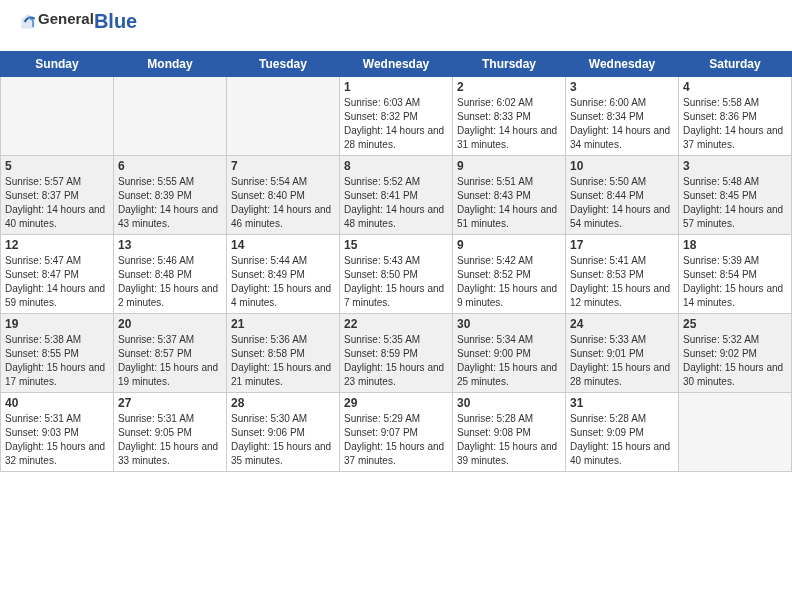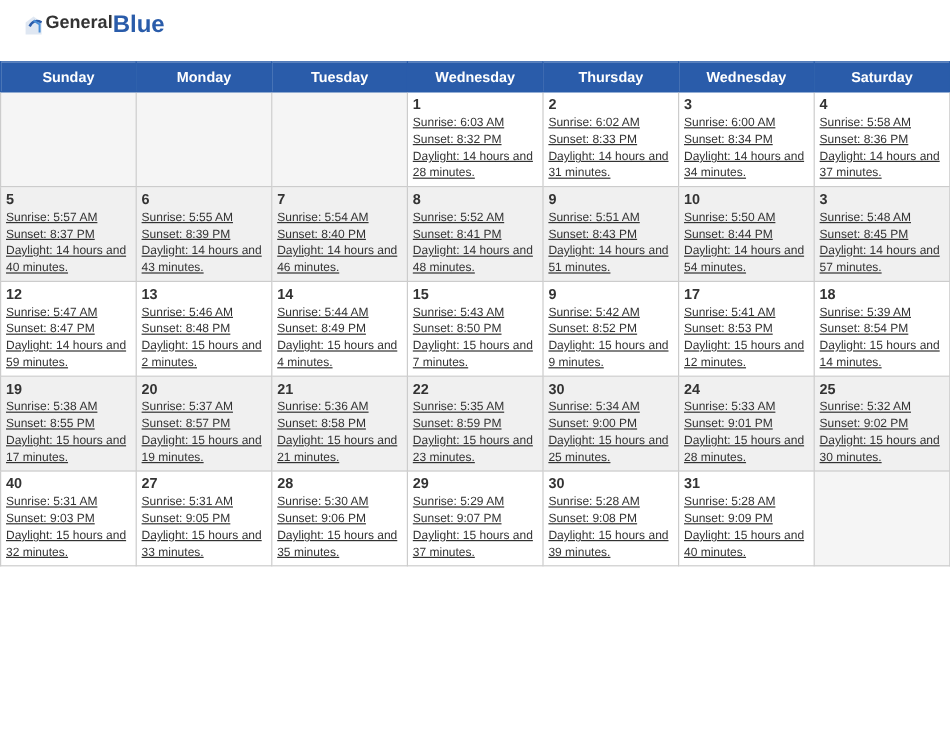--- a/index.html
+++ b/index.html
@@ -22,21 +22,21 @@
     .calendar { width: 100%; border-collapse: collapse; margin-top: 12px; }
     
     .day-header { background: #2a5caa; color: #fff; text-align: center; font-size: 12px; font-weight: bold; padding: 5px 2px; border: 1px solid #2a5caa; }
     
     .cal-cell { vertical-align: top; border: 1px solid #ccc; padding: 3px 4px; font-size: 10px; color: #333; width: 113px; min-height: 80px; background: #fff; }
     
     .cal-cell.empty { background: #f5f5f5; }
     .cal-cell.shaded { background: #f0f0f0; }
     
     .day-num { font-size: 12px; font-weight: bold; color: #333; margin-bottom: 2px; }
-    .day-info { font-size: 10px; line-height: 1.4; color: #333; text-decoration: underline; }
+    .day-info { font-size: 10px; line-height: 1.4; color: #333; }
   </style>
 </head>
 <body>
 
 <div class="page">
   <div class="header">
     <div class="logo">
       <svg class="logo-icon" viewBox="0 0 24 24" width="36" height="36">
         <path d="M12 2 L20 8 L20 20 L4 20 L4 8 Z" fill="#2a5caa" opacity="0.15"></path>
         <path d="M8 12 Q12 4 20 8" stroke="#2a5caa" stroke-width="2.5" fill="none"></path>

